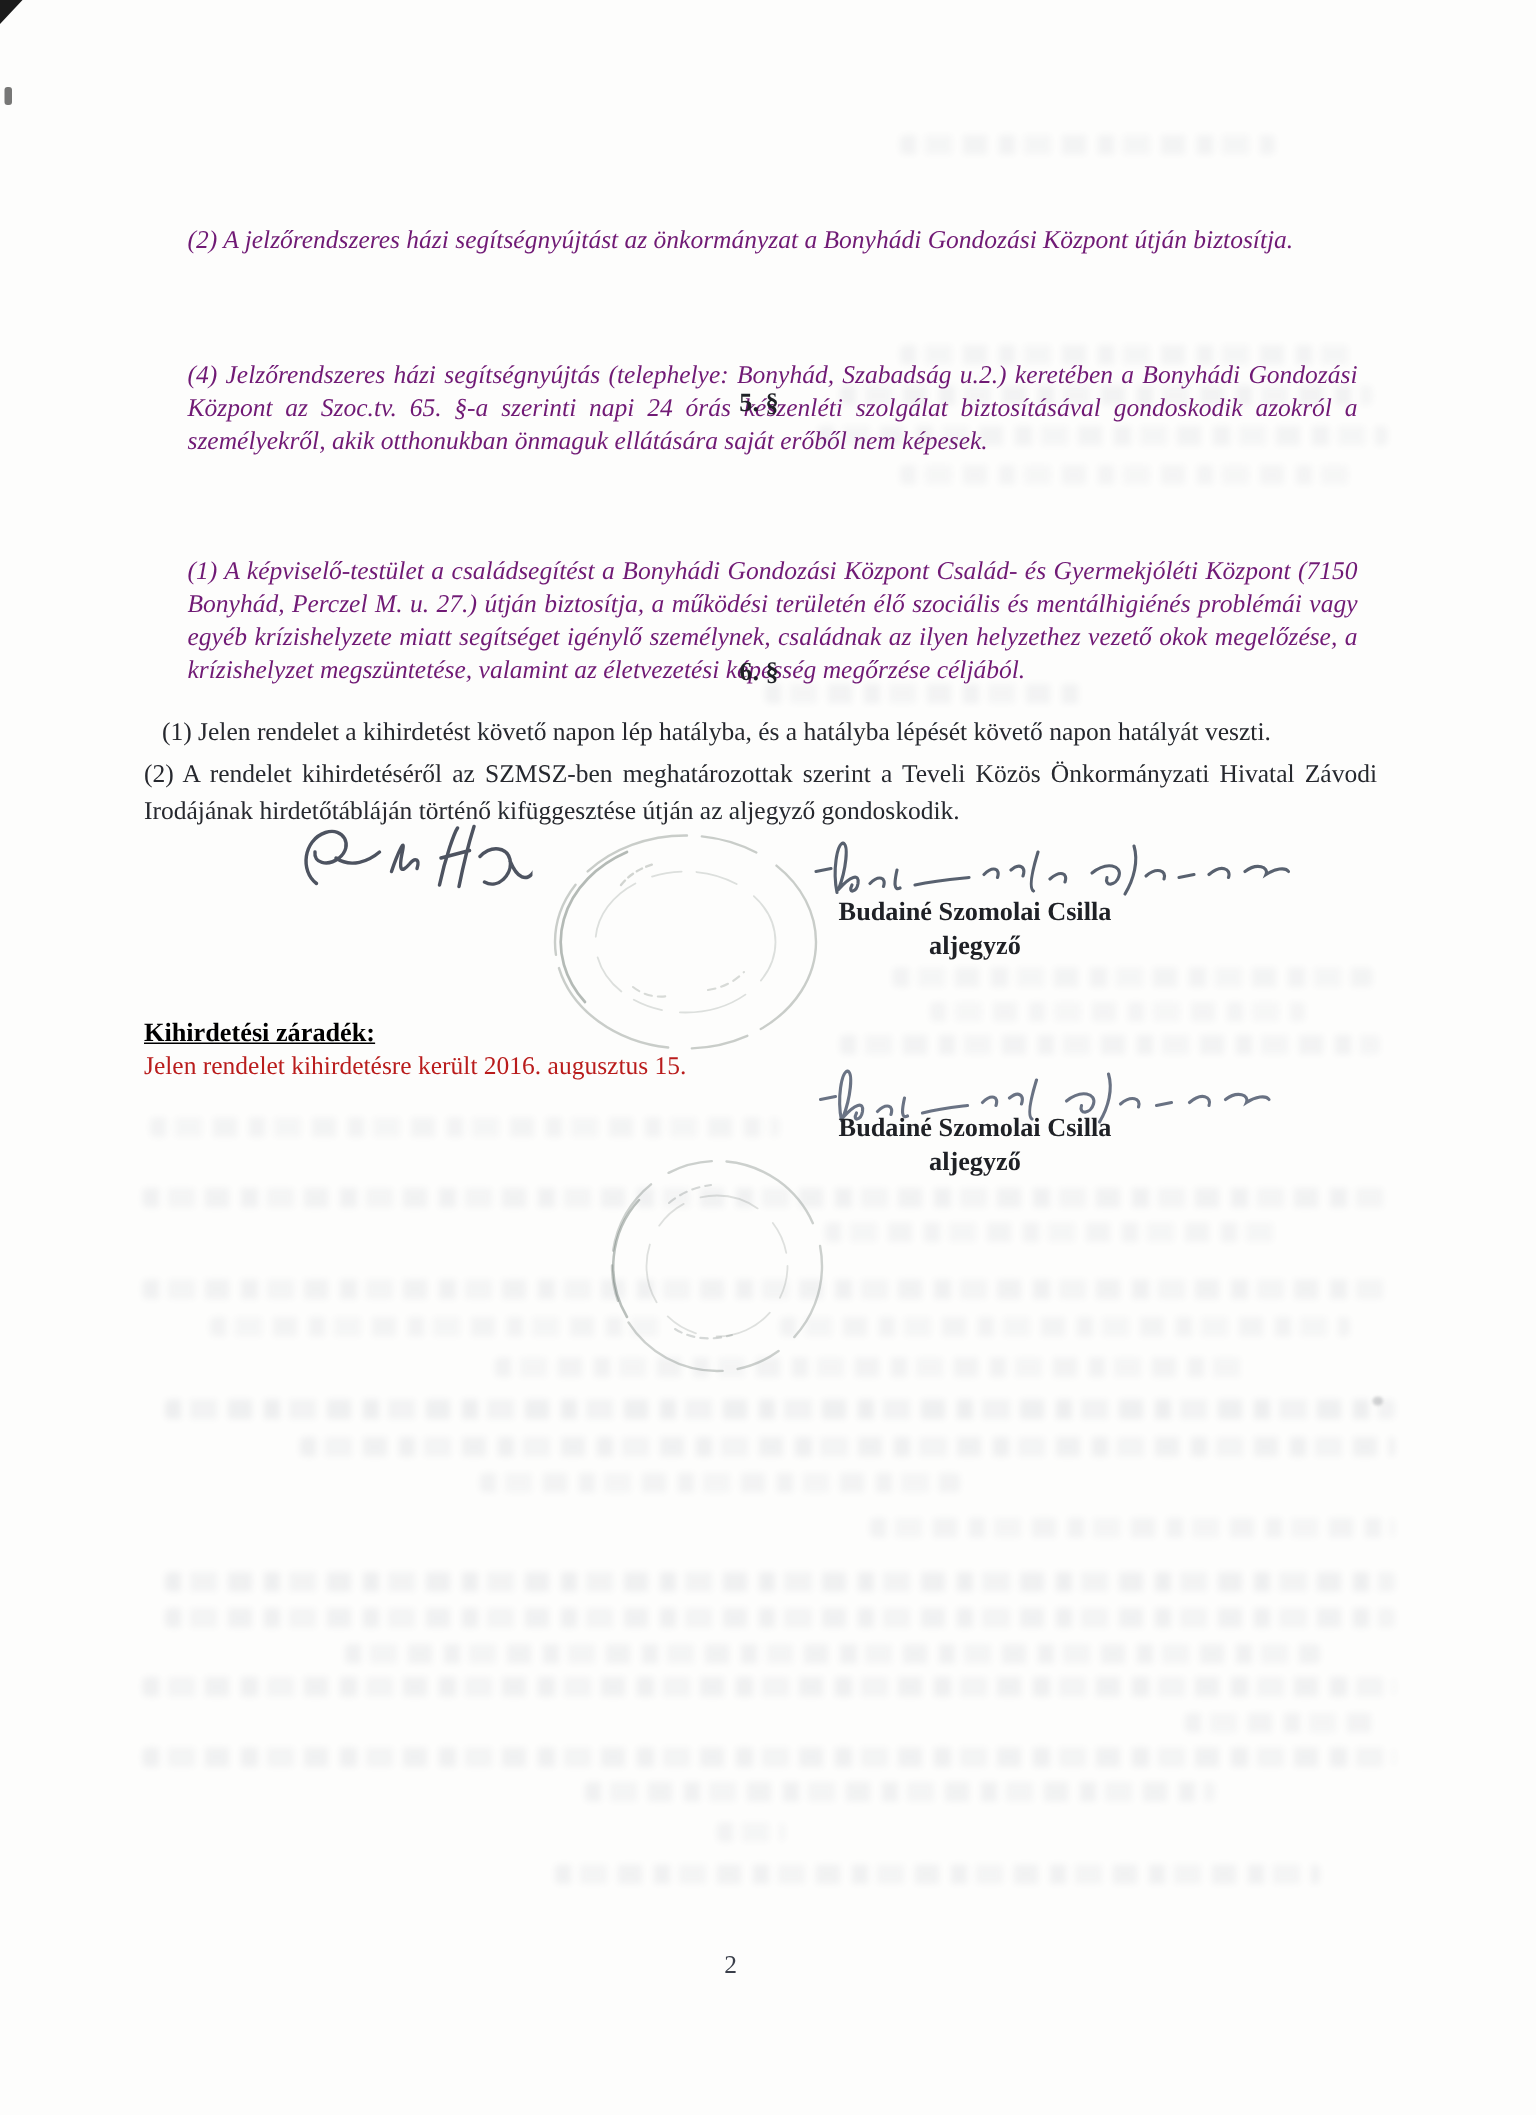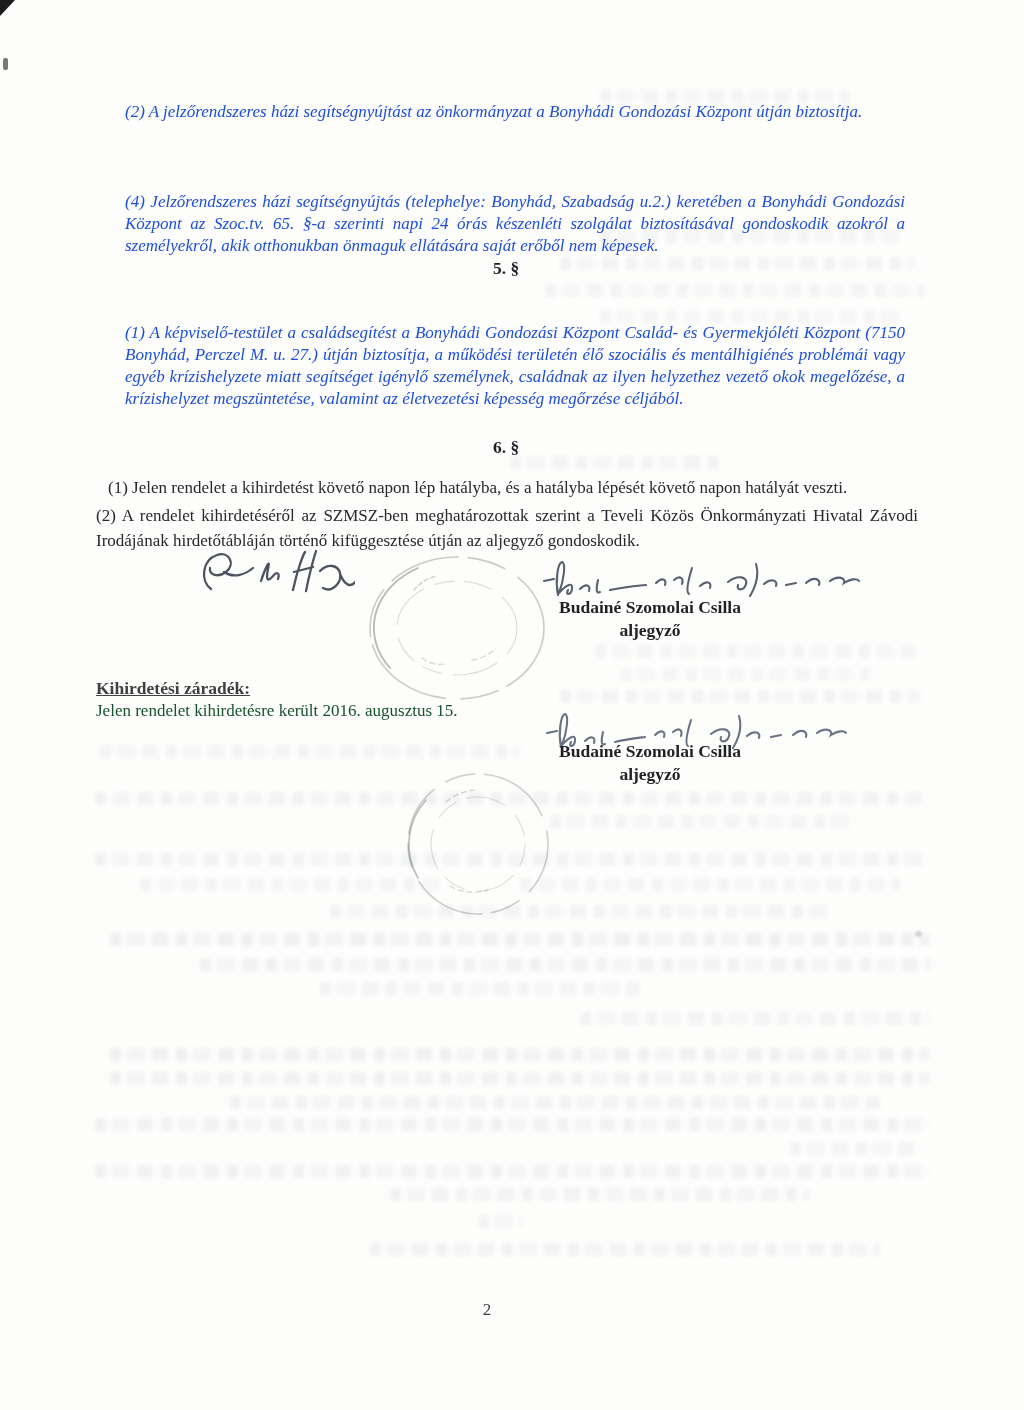--- a/index.html
+++ b/index.html
@@ -21,21 +21,22 @@
     text-align: justify;
   }
   .quote {
     position: absolute;
     left: 125px;
     width: 780px;
     font-style: italic;
     font-size: 17px;
     line-height: 22px;
     text-align: justify;
-    color: #1d4ed8;
+    color: #701a75;
+    margin-top: 48px;
   }
   .section-head {
     position: absolute;
     left: 96px;
     width: 820px;
     text-align: center;
     font-weight: bold;
     font-size: 17.5px;
     color: #1f2126;
   }
@@ -46,27 +47,27 @@
     font-size: 17.5px;
     line-height: 23px;
     color: #1f2126;
   }
   .closing-head {
     position: absolute;
     left: 96px;
     font-weight: bold;
     font-size: 17.5px;
     text-decoration: underline;
-    color: #404040;
+    color: #000000;
   }
   .closing-text {
     position: absolute;
     left: 96px;
     font-size: 17px;
-    color: #14532d;
+    color: #b91c1c;
   }
   .page-number {
     position: absolute;
     left: 75px;
     top: 1300px;
     width: 824px;
     text-align: center;
     font-size: 17px;
     color: #3a3f4a;
   }

